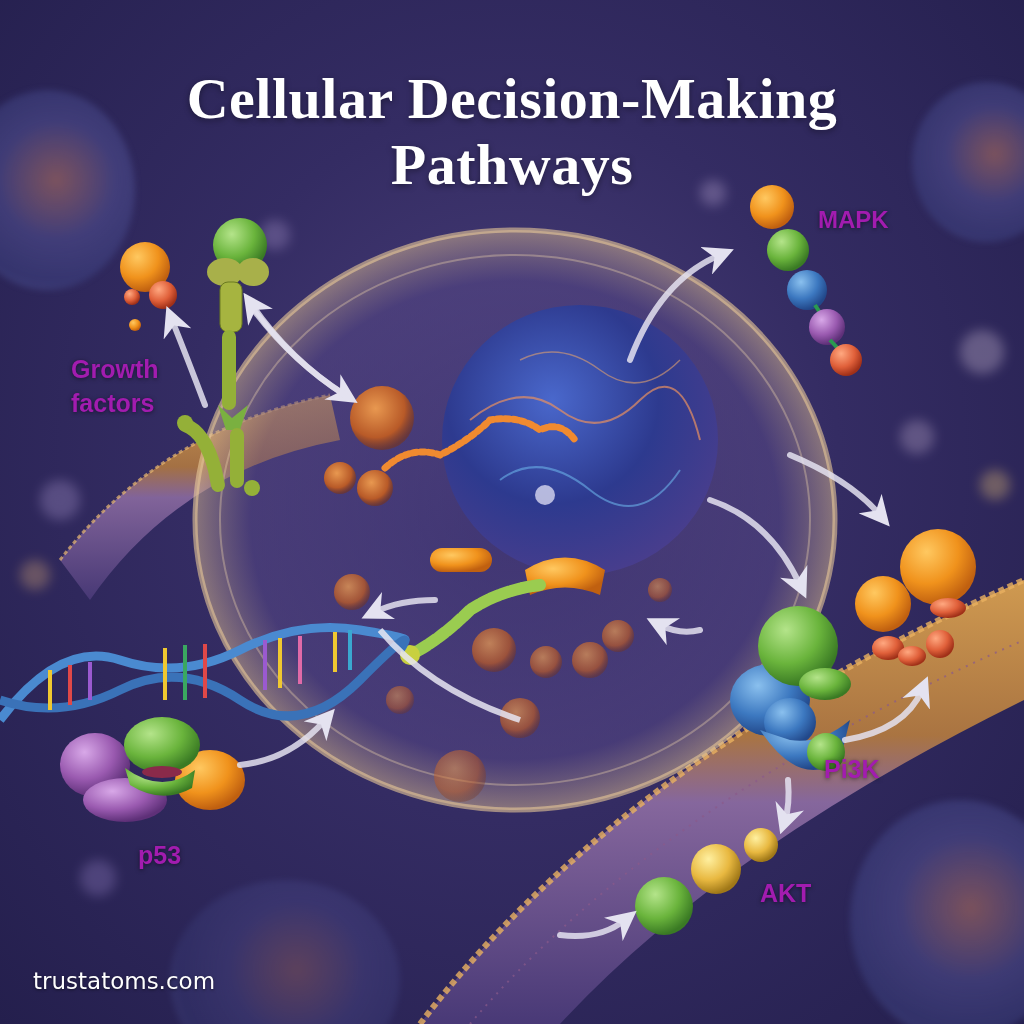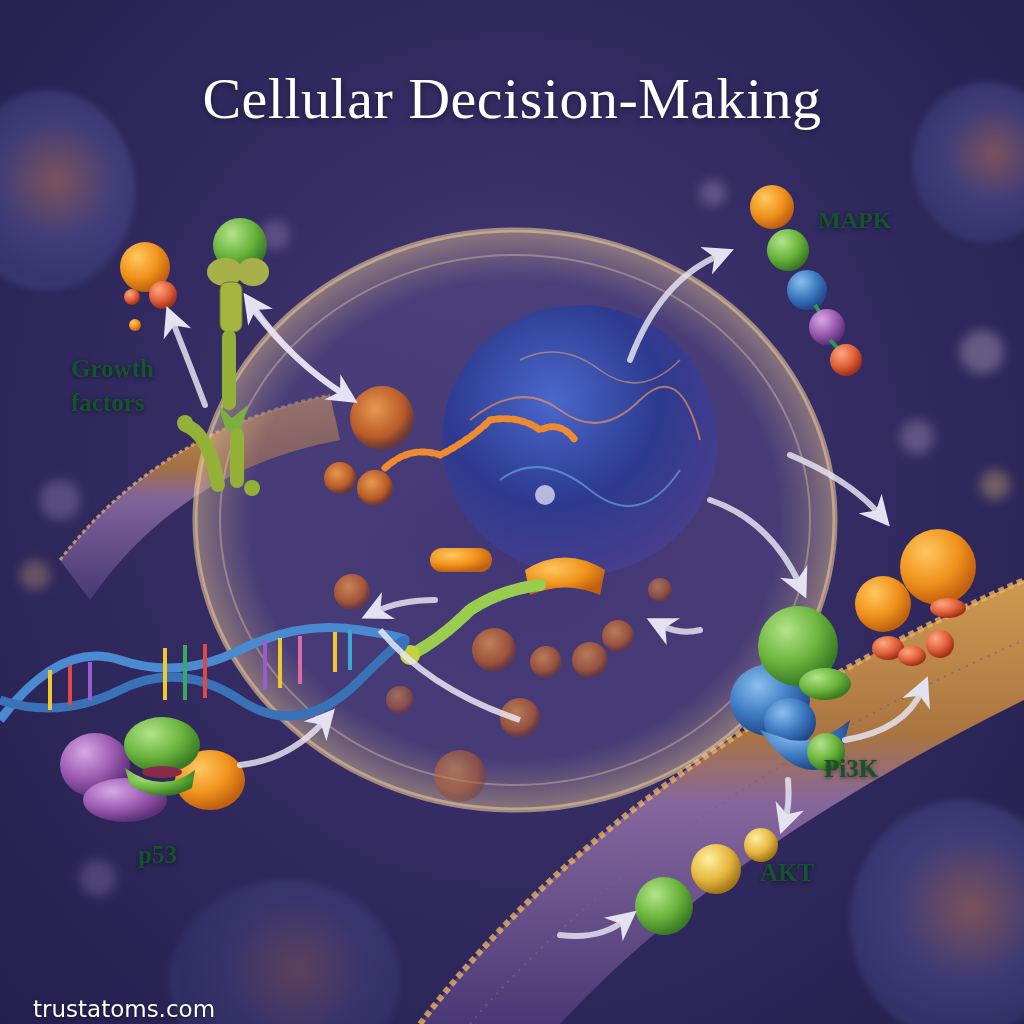--- a/index.html
+++ b/index.html
@@ -10,29 +10,30 @@
     }
     .bokeh { position: absolute; border-radius: 50%; filter: blur(6px); opacity: 0.45; }
     .bg-cell { position: absolute; border-radius: 50%; filter: blur(3px);
       background: radial-gradient(circle at 55% 45%, rgba(190,120,100,0.55) 0%, rgba(90,90,160,0.45) 40%, rgba(70,80,150,0.35) 70%, rgba(120,130,200,0.5) 92%, rgba(60,60,120,0) 100%);
     }
     .title {
       position: absolute; left: 0; width: 1024px; top: 66px; text-align: center;
       font-family: "Liberation Serif", "DejaVu Serif", serif;
       color: #ffffff; font-size: 58px; line-height: 66px; letter-spacing: 0.5px;
       text-shadow: 0 2px 6px rgba(0,0,0,0.4);
+      font-weight: bold;
     }
     .label {
-      position: absolute; color: #14532d; font-weight: bold; font-size: 25px;
-      font-family: Liberation Serif, serif;
+      position: absolute; color: #a21caf; font-weight: bold; font-size: 25px;
+      font-family: Liberation Sans, sans-serif;
       text-shadow: 0 1px 4px rgba(0,0,0,0.5); line-height: 34px;
     }
     .watermark {
       position: absolute; left: 33px; top: 968px; color: #fff; font-size: 23px;
-      font-family: "DejaVu Sans", sans-serif; text-shadow: 0 1px 3px rgba(0,0,0,0.5); margin-top: 28px;
+      font-family: "DejaVu Sans", sans-serif; text-shadow: 0 1px 3px rgba(0,0,0,0.5);
     }
     svg.scene { position: absolute; left: 0; top: 0; }
   </style>
 </head>
 <body>
 
 <div class="bg-cell" style="left:-40px;top:90px;width:175px;height:200px;"></div>
 <div class="bg-cell" style="left:912px;top:82px;width:150px;height:160px;"></div>
 <div class="bg-cell" style="left:850px;top:800px;width:220px;height:240px;"></div>
 <div class="bg-cell" style="left:170px;top:880px;width:230px;height:200px;opacity:0.6;"></div>
@@ -243,24 +244,25 @@
     <path d="M845,740 Q905,730 922,690"></path>
     <path d="M788,780 Q790,805 785,820"></path>
     <path d="M560,935 Q600,940 625,920"></path>
     <path d="M435,600 Q400,600 375,612"></path>
     <path d="M700,630 Q680,635 660,625"></path>
   </g>
 </svg>
 
 <div class="title">
   <div>Cellular Decision-Making</div>
+  <div>Pathways</div>
 </div>
 
 <div class="label" style="left:71px;top:352px;">
   <div>Growth</div>
   <div>factors</div>
 </div>
 <div class="label" style="left:818px;top:203px;font-size:24px;">MAPK</div>
 <div class="label" style="left:138px;top:838px;">p53</div>
 <div class="label" style="left:824px;top:752px;">Pi3K</div>
-<div class="label" style="left:760px;top:856px;">AKT</div>
+<div class="label" style="left:760px;top:876px;">AKT</div>
 
 <div class="watermark">trustatoms.com</div>
 
 </body></html>

